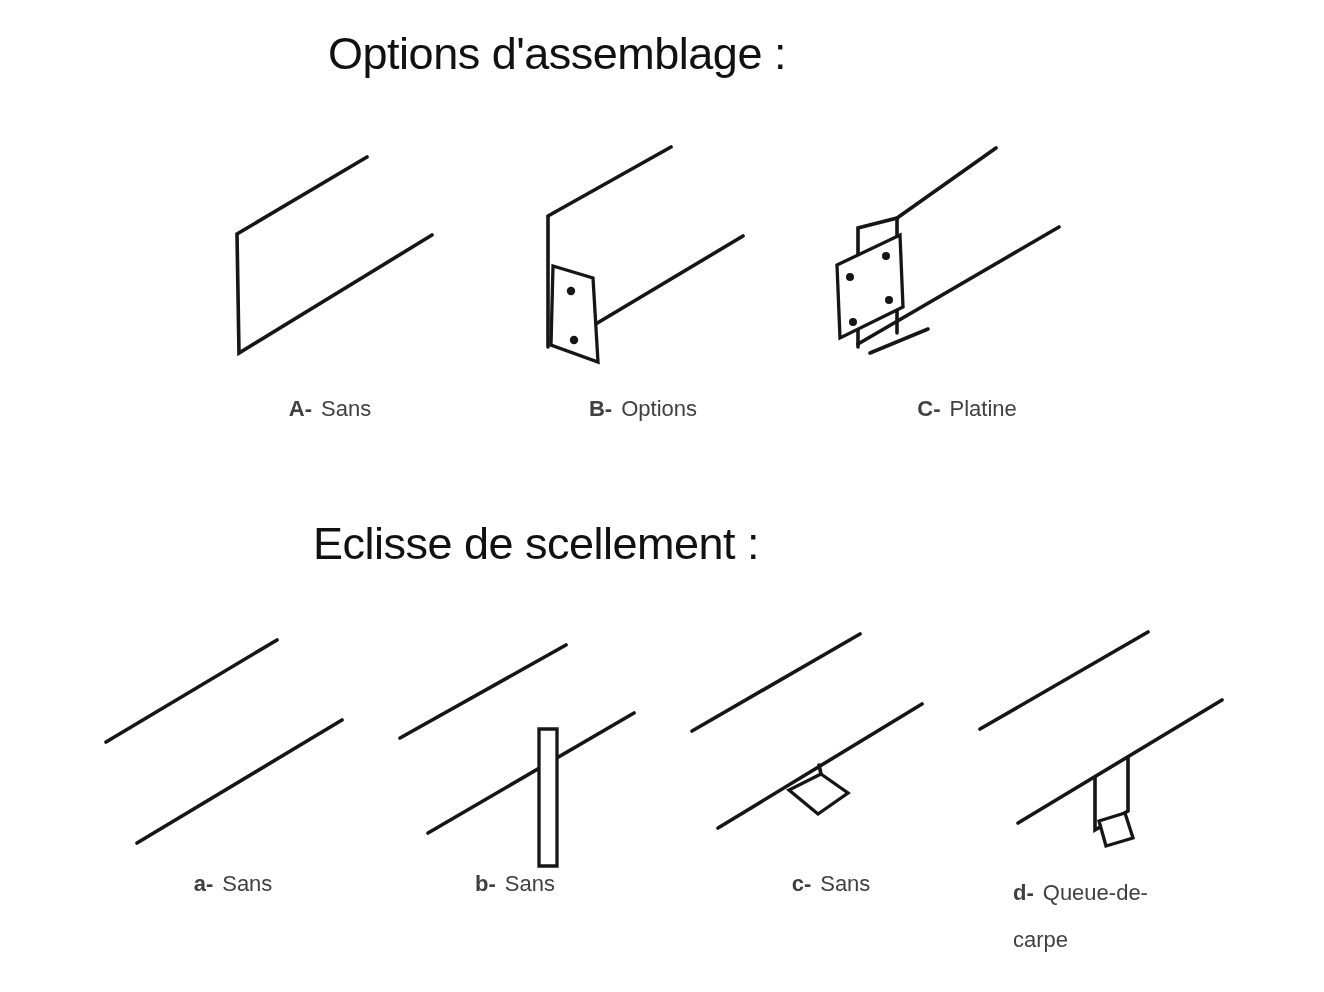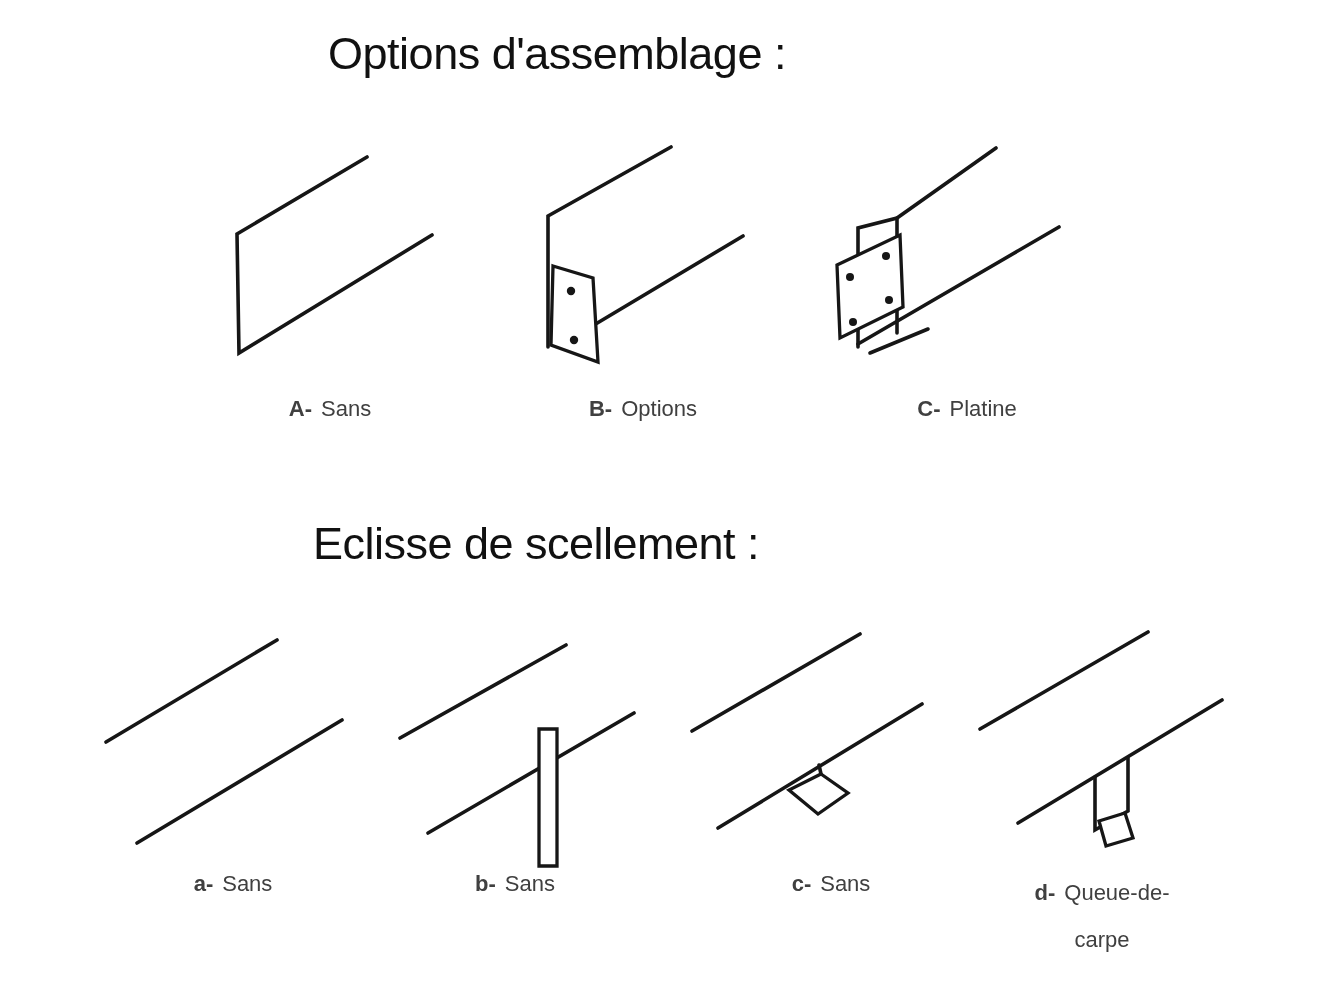--- a/index.html
+++ b/index.html
@@ -16,21 +16,21 @@
   .fig{position:absolute;}
   .fig path, .fig polygon{stroke:#161616;stroke-width:3.6;fill:none;stroke-linecap:round;stroke-linejoin:miter;}
   .fig polygon{fill:#ffffff;stroke-width:3.3;}
   .fig circle{fill:#161616;stroke:none;}
   .label{
     position:absolute;transform:translateX(-50%);
     font-size:22px;white-space:nowrap;color:#404040;
   }
   .label .pfx{font-weight:700;margin-right:9px;}
   .label.wrap{
-    transform:none;white-space:normal;text-align:center;line-height:47px;
+    transform:none;white-space:normal;line-height:47px;
   }
 </style>
 </head>
 <body>
 
 <div class="page">
 
   <h1 class="title" style="left:557px;top:28px">Options d'assemblage :</h1>
 
   <svg class="fig" style="left:225px;top:148px" width="215" height="215" viewBox="225 148 215 215">

